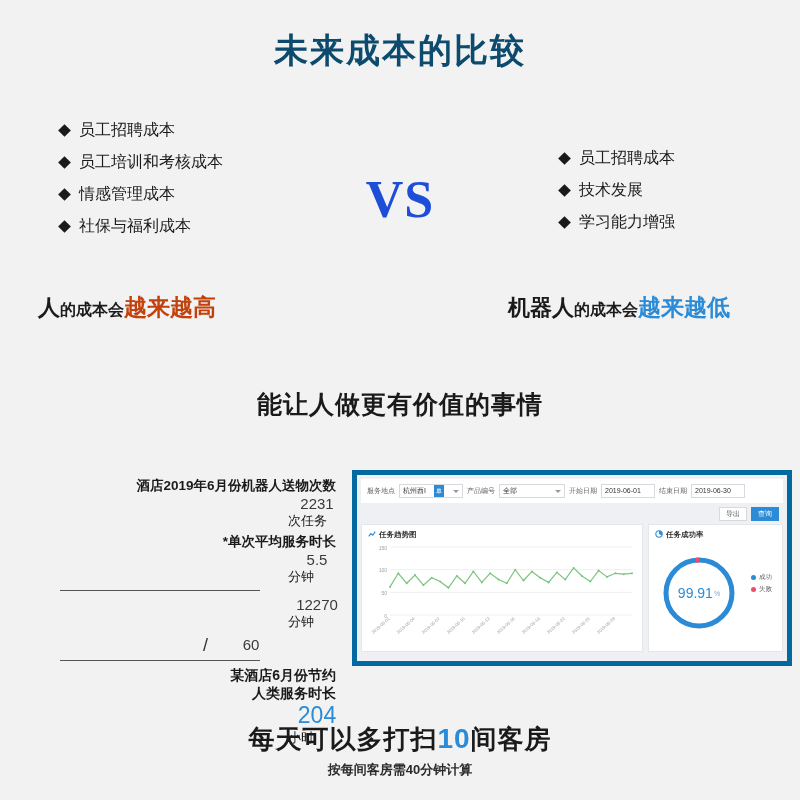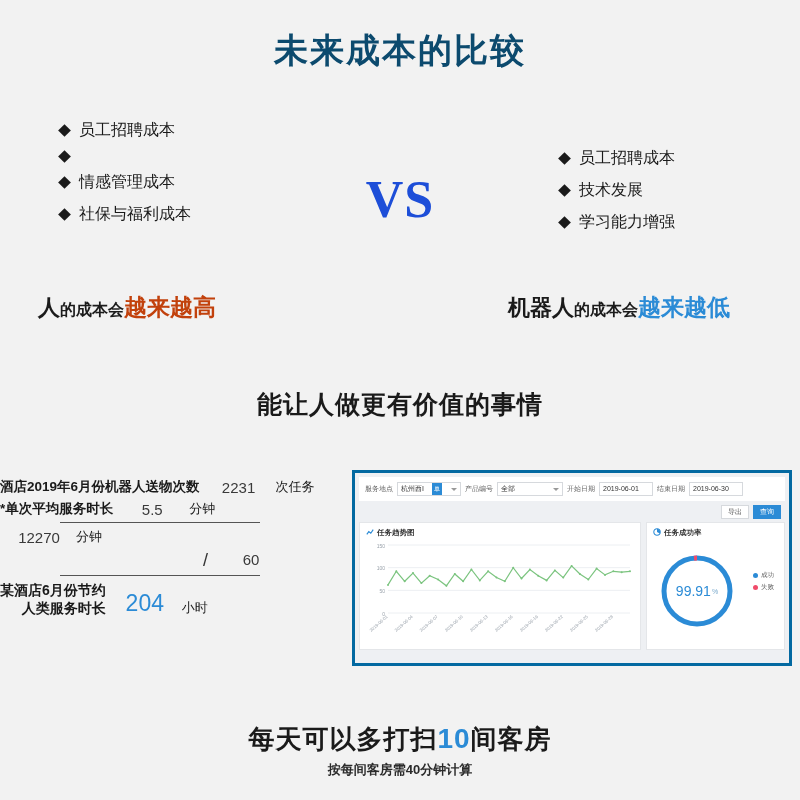--- a/index.html
+++ b/index.html
@@ -118,20 +118,21 @@
     top: 478px;
     left: 0;
     width: 346px;
     font-size: 13.5px;
     color: #1a1a1a;
   }
   .calc-row {
     display: flex;
     align-items: flex-end;
     margin-bottom: 4px;
+    flex-direction: column;
   }
   .calc-label {
     text-align: right;
     font-weight: bold;
     line-height: 1.25;
     padding-right: 10px;
   }
   .calc-value {
     width: 58px;
     text-align: center;
@@ -183,21 +184,21 @@
   }
 
   
   .dash {
     position: absolute;
     top: 470px;
     left: 352px;
     width: 440px;
     height: 196px;
     background: #eef0f3;
-    border: 3px solid #0369a1;
+    border: 5px solid #0369a1;
     box-sizing: border-box;
   }
   .dash-filters {
     display: flex;
     align-items: center;
     background: #fff;
     margin: 4px;
     padding: 5px 6px;
     font-size: 7px;
     color: #555;
@@ -337,20 +338,21 @@
 
   <div class="compare">
 
     <div class="bullet-list left">
       <div class="bullet-row">
         <span class="diamond"></span>
         <span>员工招聘成本</span>
       </div>
       <div class="bullet-row">
         <span class="diamond"></span>
+        <span>员工培训和考核成本</span>
       </div>
       <div class="bullet-row">
         <span class="diamond"></span>
         <span>情感管理成本</span>
       </div>
       <div class="bullet-row">
         <span class="diamond"></span>
         <span>社保与福利成本</span>
       </div>
     </div>

